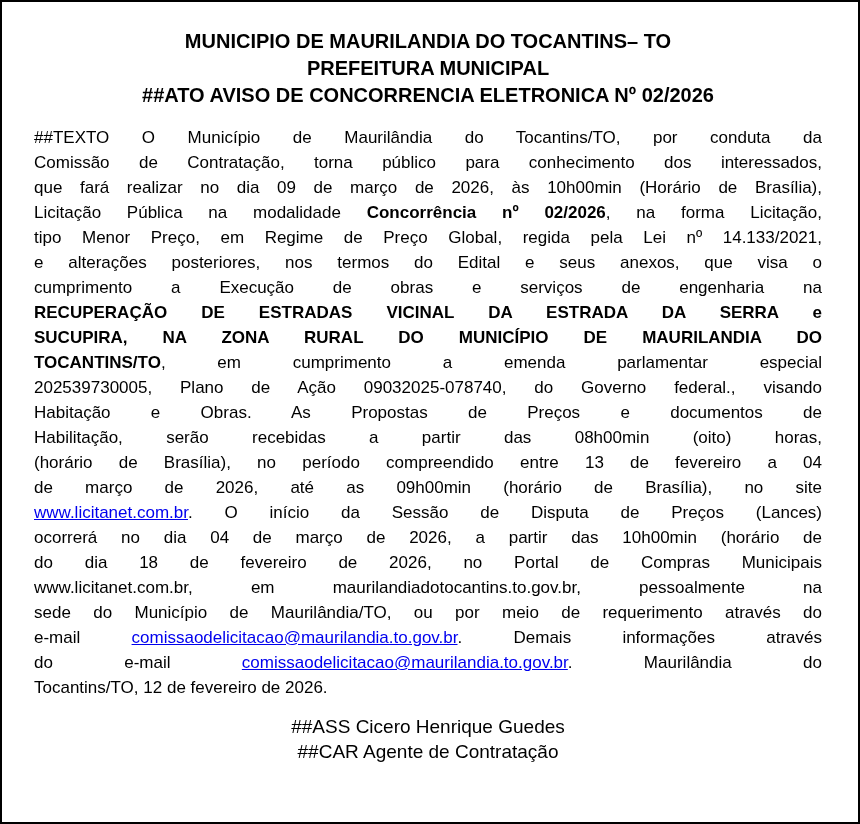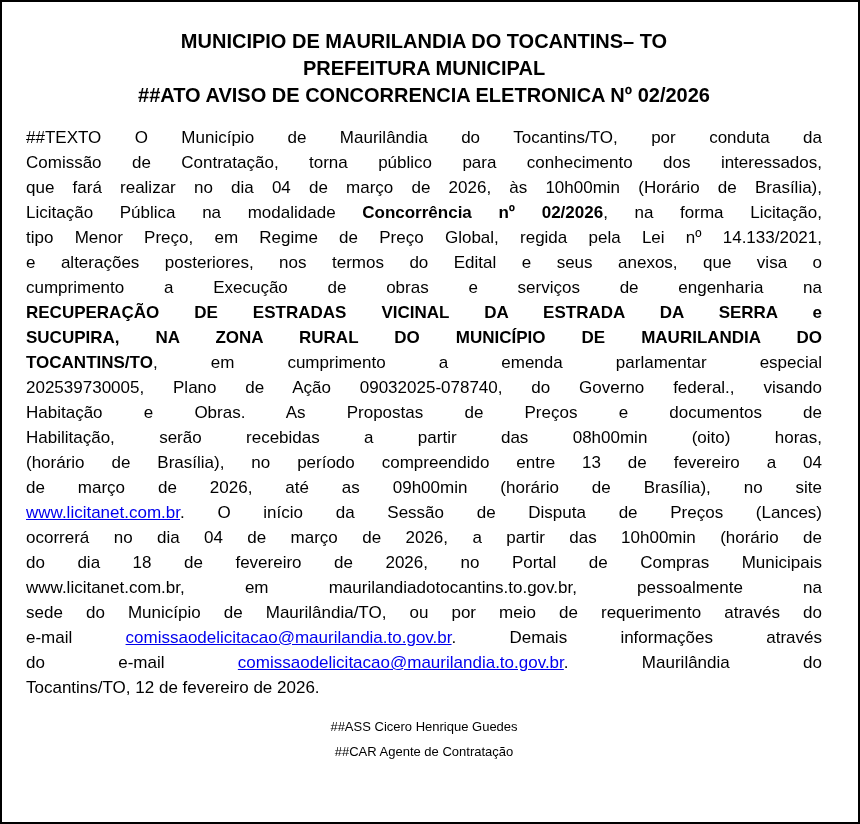--- a/index.html
+++ b/index.html
@@ -12,21 +12,21 @@
     margin: 0;
     padding: 0;
     background: #FFFFFF;
   }
   .page {
     box-sizing: border-box;
     width: 860px;
     height: 824px;
     background: var(--page-bg);
     border: 2px solid var(--page-border);
-    padding: 26px 36px 0 24px;
+    padding: 26px 36px 0 32px;
     font-family: "Liberation Sans", "DejaVu Sans", sans-serif;
     color: var(--text);
     overflow: hidden;
   }
   .doc-header {
     text-align: center;
     font-weight: bold;
     font-size: 20px;
     line-height: 27px;
   }
@@ -47,39 +47,39 @@
     font-weight: bold;
   }
   .link {
     color: var(--link);
     text-decoration: underline;
     cursor: pointer;
   }
   .doc-signature {
     margin-top: 14px;
     text-align: center;
-    font-size: 13px;
+    font-size: 19px;
     line-height: 25px;
   }
 </style>
 </head>
 <body>
 
 <div class="page">
 
   <div class="doc-header">
     <div>MUNICIPIO DE MAURILANDIA DO TOCANTINS– TO</div>
     <div>PREFEITURA MUNICIPAL</div>
     <div>##ATO AVISO DE CONCORRENCIA ELETRONICA Nº 02/2026</div>
   </div>
 
   <div class="doc-body">
       <div class="line"><span>##TEXTO O Município de Maurilândia do Tocantins/TO, por conduta da</span></div>
       <div class="line"><span>Comissão de Contratação, torna público para conhecimento dos interessados,</span></div>
-      <div class="line"><span>que fará realizar no dia 04 de março de 2026, às 10h00min (Horário de Brasília),</span></div>
+      <div class="line"><span>que fará realizar no dia 09 de março de 2026, às 10h00min (Horário de Brasília),</span></div>
       <div class="line"><span>Licitação Pública na modalidade </span><span class="bold">Concorrência nº 02/2026</span><span>, na forma Licitação,</span></div>
       <div class="line"><span>tipo Menor Preço, em Regime de Preço Global, regida pela Lei nº 14.133/2021,</span></div>
       <div class="line"><span>e alterações posteriores, nos termos do Edital e seus anexos, que visa o</span></div>
       <div class="line"><span>cumprimento a Execução de obras e serviços de engenharia na</span></div>
       <div class="line"><span class="bold">RECUPERAÇÃO DE ESTRADAS VICINAL DA ESTRADA DA SERRA e</span></div>
       <div class="line"><span class="bold">SUCUPIRA, NA ZONA RURAL DO MUNICÍPIO DE MAURILANDIA DO</span></div>
       <div class="line"><span class="bold">TOCANTINS/TO</span><span>, em cumprimento a emenda parlamentar especial</span></div>
       <div class="line"><span>202539730005, Plano de Ação 09032025-078740, do Governo federal., visando</span></div>
       <div class="line"><span>Habitação e Obras. As Propostas de Preços e documentos de</span></div>
       <div class="line"><span>Habilitação, serão recebidas a partir das 08h00min (oito) horas,</span></div>

